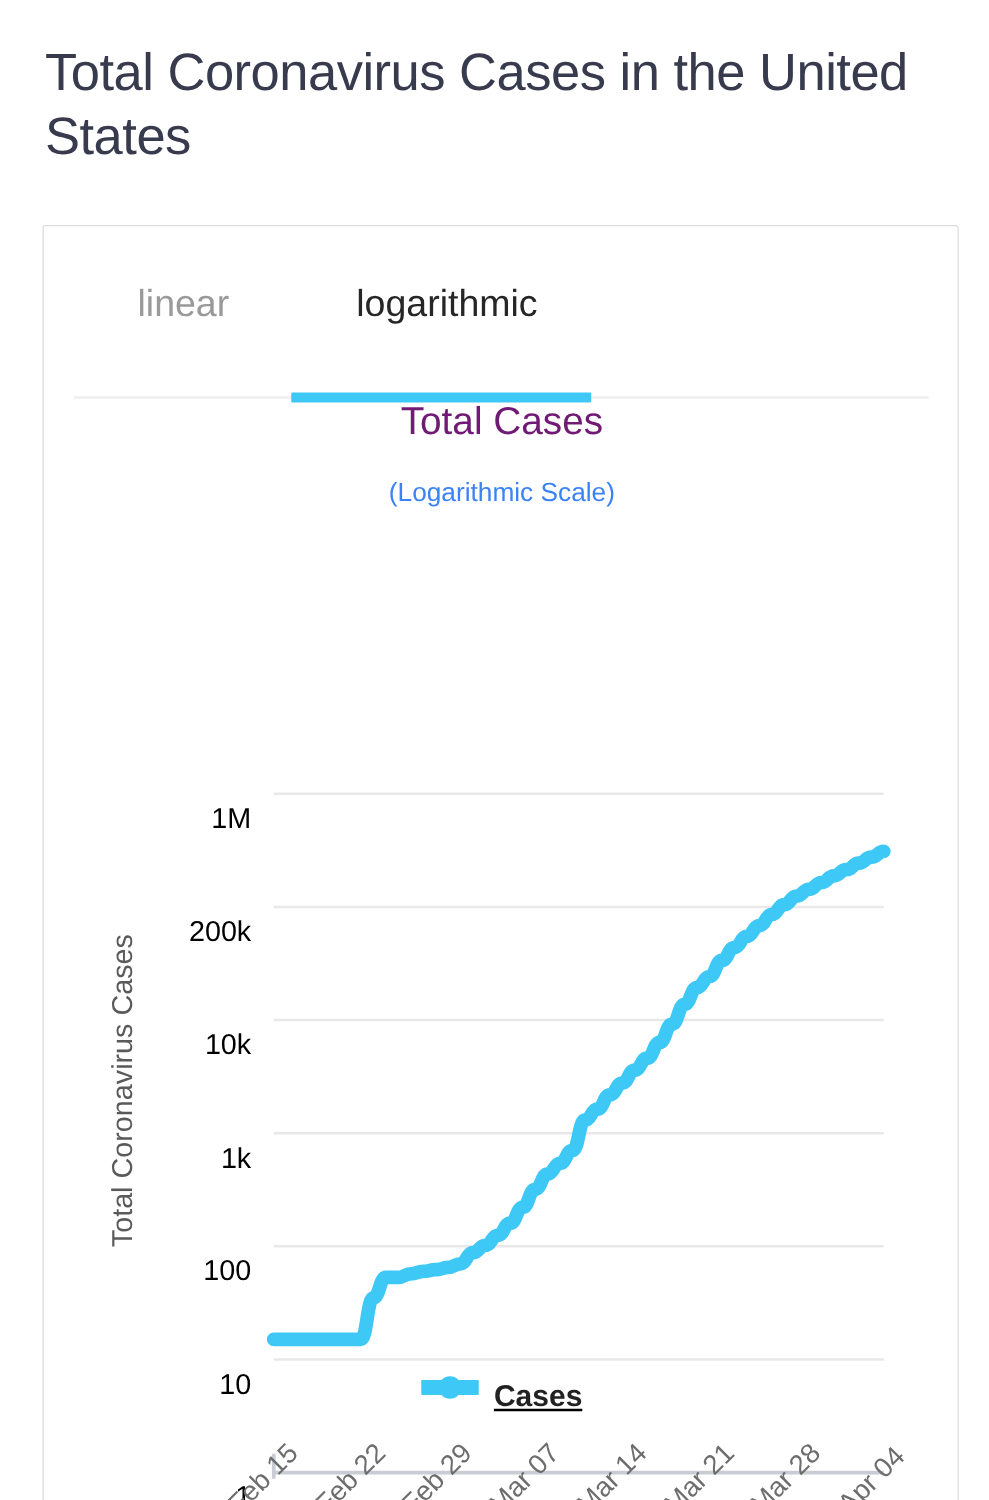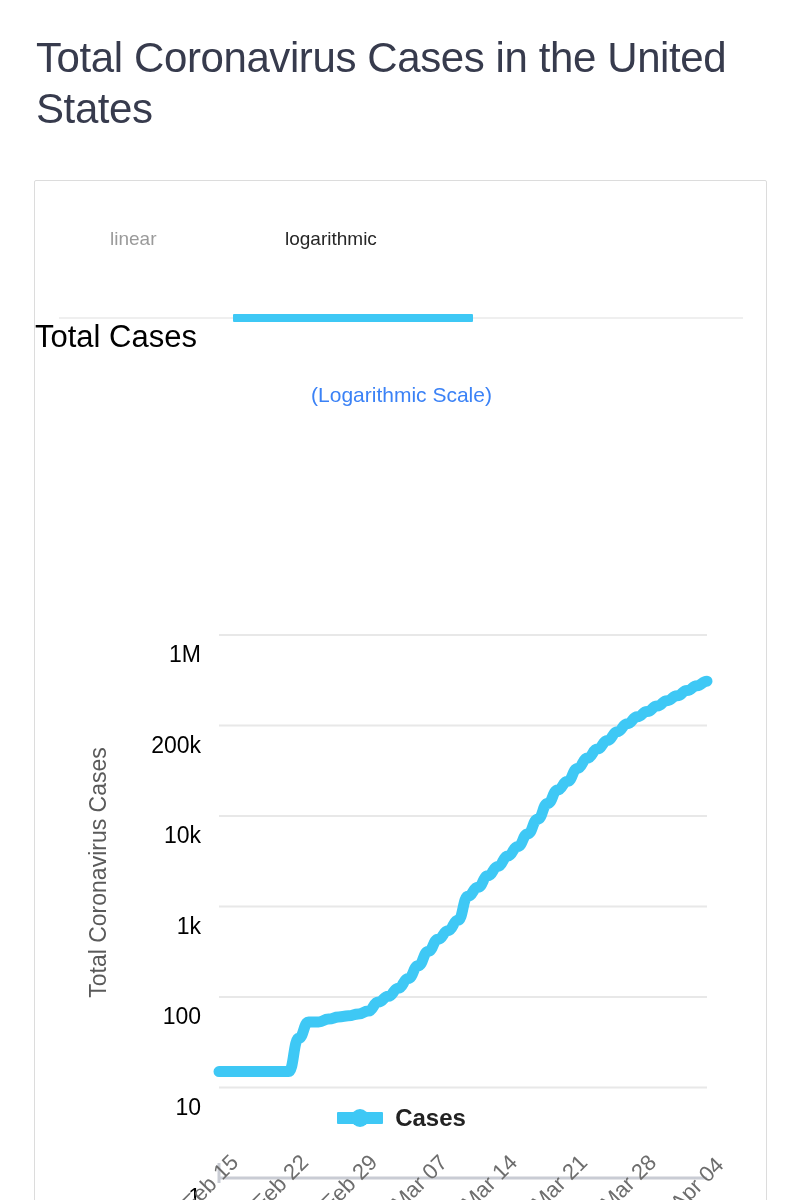--- a/index.html
+++ b/index.html
@@ -41,21 +41,21 @@
 
   
   .tabs {
     position: absolute;
     left: 0; top: 28px;
     width: 733px; height: 90px;
   }
   .tab {
     position: absolute;
     top: 20px;
-    font-size: 19px;
+    font-size: 30px;
     line-height: 1;
     background: none;
     border: none;
     padding: 0;
     font-family: "Liberation Sans", sans-serif;
     cursor: pointer;
     white-space: nowrap;
   }
   .tab-linear { left: 75px; color: #9a9a9a; }
   .tab-log    { left: 250px; color: #262626; }
@@ -76,22 +76,23 @@
   
   .chart-area {
     position: absolute;
     left: 0; top: 118px;
     width: 733px; height: 912px;
   }
   .chart-title {
     position: absolute;
     left: 0; top: 20px;
     width: 733px;
+    text-align: center;
     font-size: 31px;
-    color: #000000;
+    color: #701a75;
     font-weight: 400;
   }
   .chart-subtitle {
     position: absolute;
     left: 0; top: 84px;
     width: 733px;
     text-align: center;
     font-size: 21px;
     color: #3b82f6;
     font-weight: 400;
@@ -132,23 +133,24 @@
     transform: rotate(-45deg);
     transform-origin: left top;
   }
 
   
   .legend {
     position: absolute;
     left: 0; top: 805px;
     width: 733px;
     display: flex;
-    align-items: center;
+    align-items: flex-start;
     justify-content: center;
     gap: 12px;
+    text-decoration: underline;
   }
   .legend-marker {
     position: relative;
     width: 46px; height: 12px;
     background: #3ec8f5;
     border-radius: 1px;
     flex: none;
   }
   .legend-marker::after {
     content: "";

